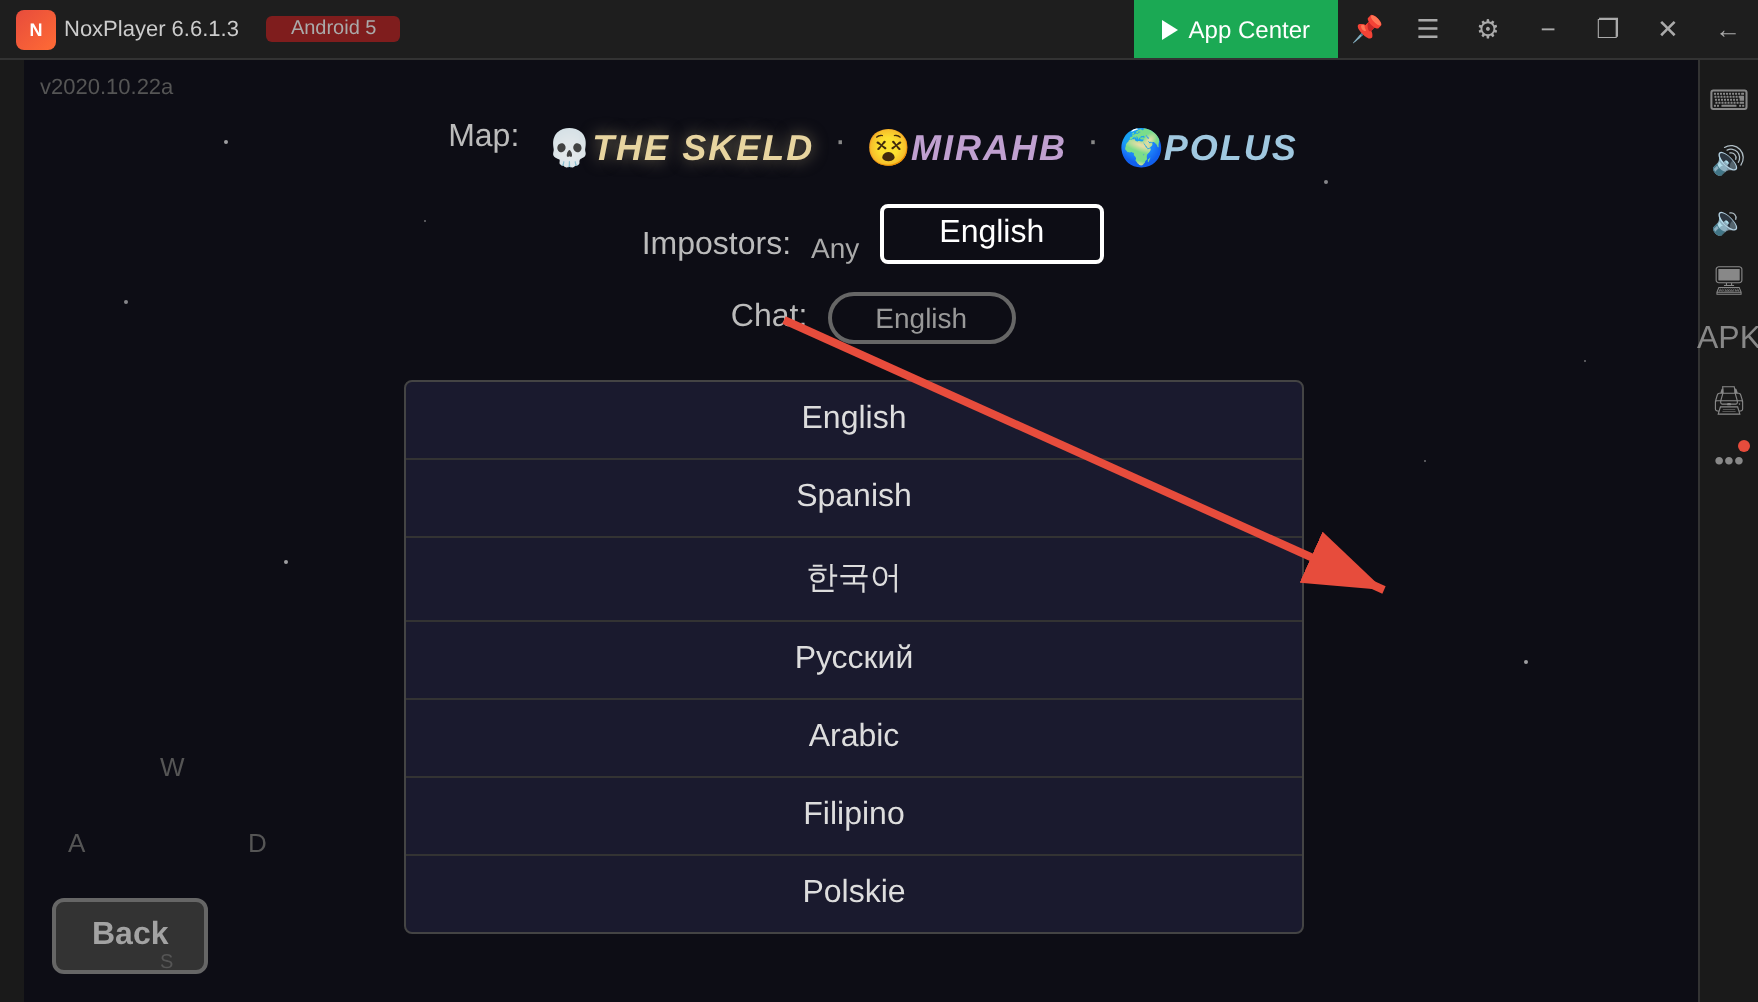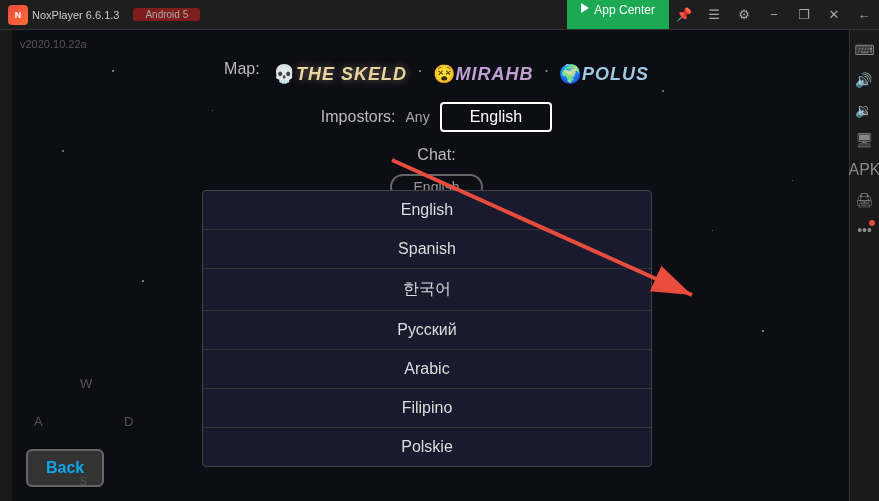--- a/index.html
+++ b/index.html
@@ -50,21 +50,21 @@
       margin-left: 6px;
     }
     #app-center-btn {
       margin-left: auto;
       background: #1ba954;
       color: white;
       border: none;
       padding: 3px 14px;
       font-size: 12px;
       display: flex;
-      align-items: flex-start;
+      align-items: center;
       gap: 5px;
       cursor: pointer;
       height: 100%;
     }
     #app-center-btn .play-icon {
       width: 0; height: 0;
       border-top: 5px solid transparent;
       border-bottom: 5px solid transparent;
       border-left: 8px solid white;
     }
@@ -195,21 +195,21 @@
     .map-polus {
       color: #a0c8e0;
       font-size: 18px;
       font-weight: bold;
       font-style: italic;
       letter-spacing: 1px;
     }
 
     #impostors-row {
       display: flex;
-      align-items: center;
+      align-items: flex-end;
       gap: 10px;
       margin-bottom: 14px;
     }
     #impostors-label {
       color: #bbb;
       font-size: 16px;
     }
     #any-badge {
       color: #aaa;
       font-size: 14px;
@@ -224,21 +224,20 @@
       color: white;
       font-size: 16px;
       cursor: pointer;
     }
 
     #chat-row {
       display: flex;
       align-items: center;
       gap: 10px;
       margin-bottom: 8px;
-      flex-direction: column;
     }
     #chat-label {
       color: #bbb;
       font-size: 16px;
     }
     #english-chat-btn {
       border: 2px solid #666;
       border-radius: 20px;
       padding: 3px 22px;
       background: transparent;
@@ -280,21 +279,21 @@
     }
 
     
     #back-button {
       position: absolute;
       bottom: 14px;
       left: 14px;
       background: #333;
       border: 2px solid #666;
       border-radius: 6px;
-      color: #0ea5e9;
+      color: #a3a3a3;
       font-size: 16px;
       font-weight: bold;
       padding: 8px 18px;
       cursor: pointer;
     }
 
     
     #key-w {
       position: absolute;
       bottom: 110px;

